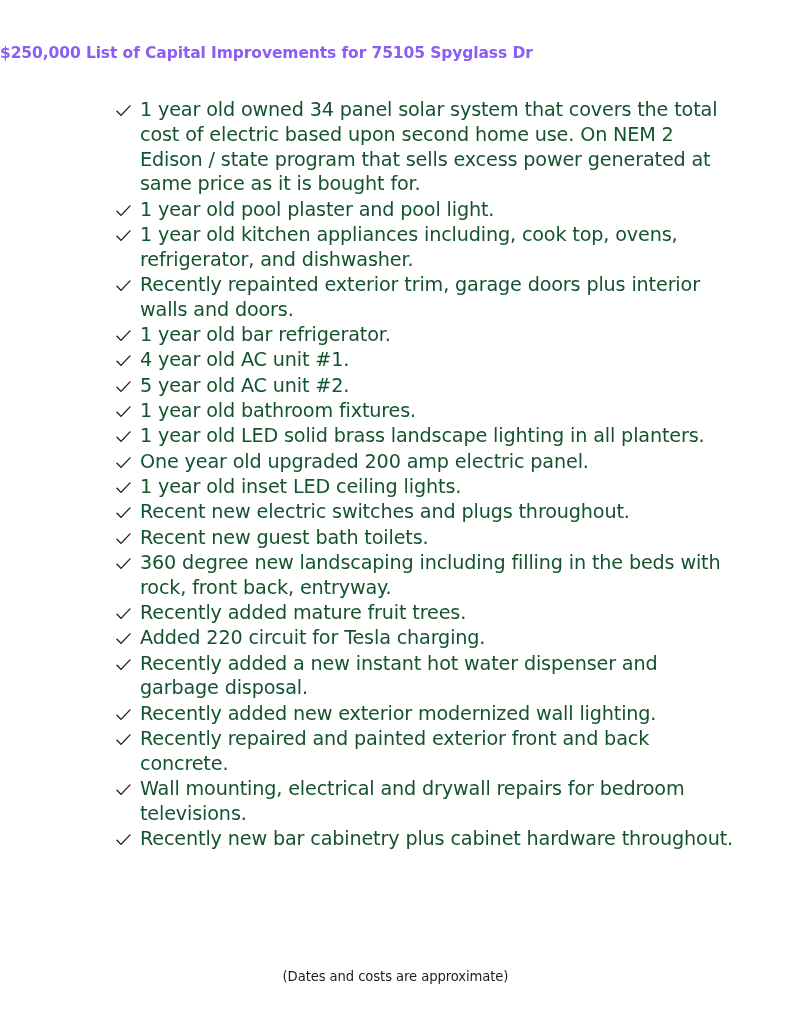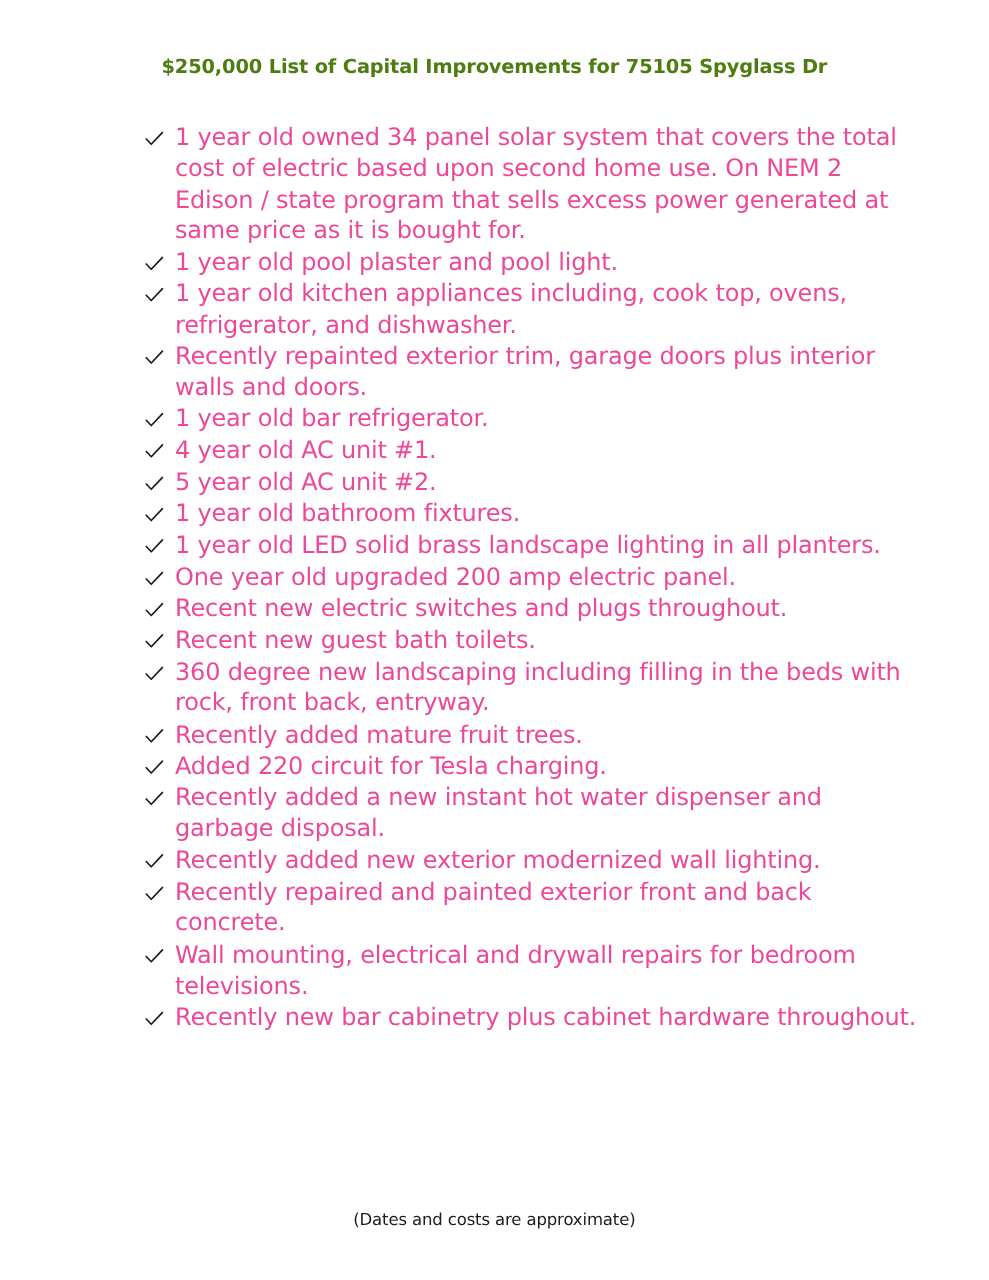--- a/index.html
+++ b/index.html
@@ -20,42 +20,41 @@
     height: 1024px;
     background: #ffffff;
     position: relative;
     box-sizing: border-box;
   }
   .doc-title {
     position: absolute;
     top: 44px;
     left: 0;
     width: 791px;
-    text-align: center;
     font-size: 15.5px;
     font-weight: bold;
     letter-spacing: -0.1px;
-    color: #4d7c0f;
+    color: #8b5cf6;
     font-family: "DejaVu Sans", sans-serif;
   }
   .list {
     position: absolute;
     top: 98px;
     left: 113px;
     width: 625px;
     margin: 0;
     padding: 0;
     list-style: none;
   }
   .list-item {
     position: relative;
     padding-left: 27px;
     font-size: 19.2px;
     line-height: 24.8px;
-    color: #ec4899;
+    color: #14532d;
     letter-spacing: -0.15px;
     margin: 0 0 0.5px 0;
     font-family: "DejaVu Sans", sans-serif;
   }
   .check-icon {
     position: absolute;
     left: 3px;
     top: 0px;
     width: 18px;
     height: 24.8px;
@@ -170,20 +169,28 @@
           </svg>
         </span>
         <span class="item-text">One year old upgraded 200 amp electric panel.</span>
       </li>
       <li class="list-item">
         <span class="check-icon">
           <svg width="15" height="12" viewBox="0 0 15 12" xmlns="http://www.w3.org/2000/svg">
             <path d="M1 6.2 L5 10.4 L14 0.9" fill="none" stroke="#1c1c1c" stroke-width="1.35" stroke-linecap="round" stroke-linejoin="round"></path>
           </svg>
         </span>
+        <span class="item-text">1 year old inset LED ceiling lights.</span>
+      </li>
+      <li class="list-item">
+        <span class="check-icon">
+          <svg width="15" height="12" viewBox="0 0 15 12" xmlns="http://www.w3.org/2000/svg">
+            <path d="M1 6.2 L5 10.4 L14 0.9" fill="none" stroke="#1c1c1c" stroke-width="1.35" stroke-linecap="round" stroke-linejoin="round"></path>
+          </svg>
+        </span>
         <span class="item-text">Recent new electric switches and plugs throughout.</span>
       </li>
       <li class="list-item">
         <span class="check-icon">
           <svg width="15" height="12" viewBox="0 0 15 12" xmlns="http://www.w3.org/2000/svg">
             <path d="M1 6.2 L5 10.4 L14 0.9" fill="none" stroke="#1c1c1c" stroke-width="1.35" stroke-linecap="round" stroke-linejoin="round"></path>
           </svg>
         </span>
         <span class="item-text">Recent new guest bath toilets.</span>
       </li>

